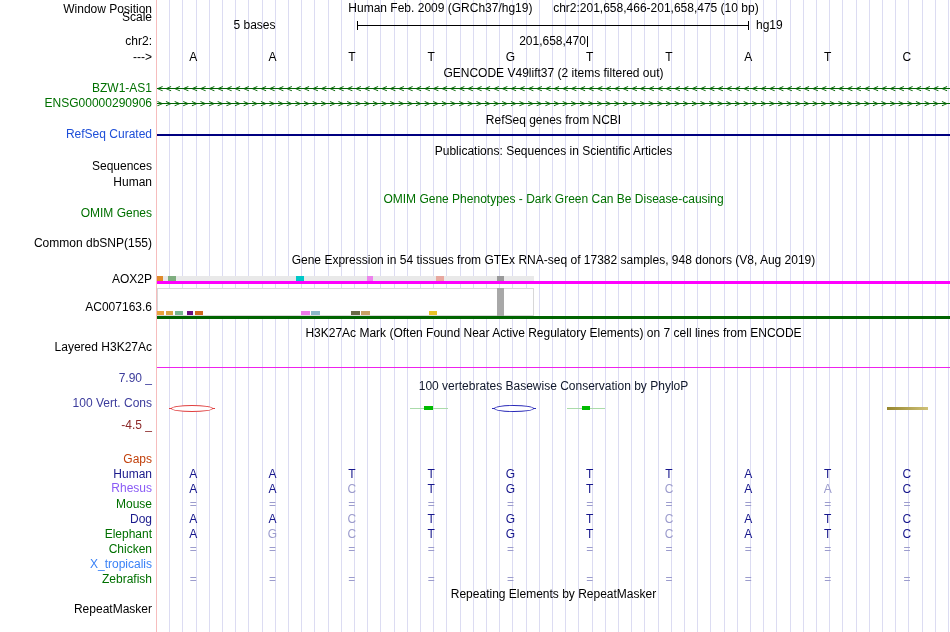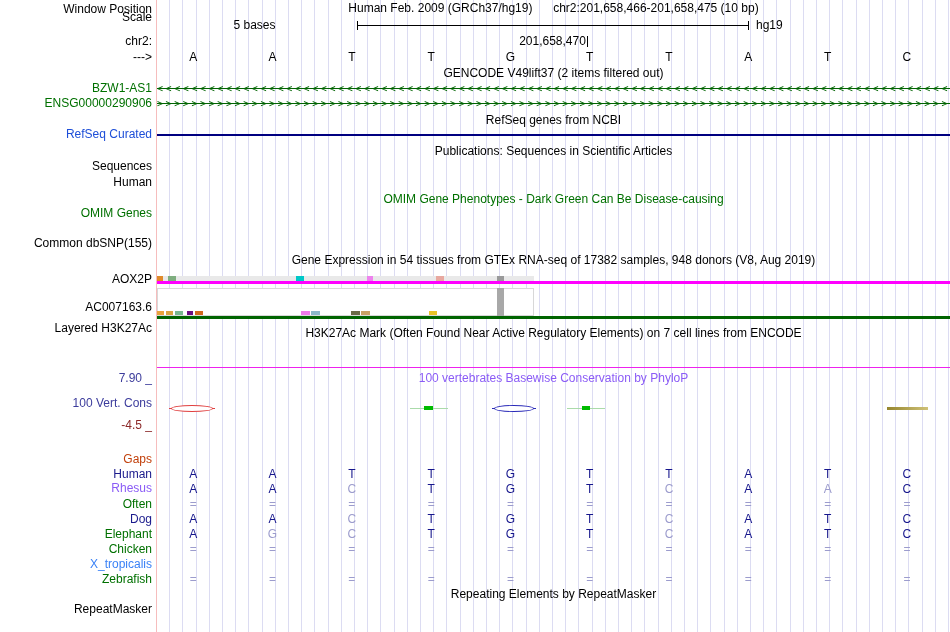--- a/index.html
+++ b/index.html
@@ -119,24 +119,24 @@
       <div class="abs" style="left: 195px; top: 311px; width: 8px; height: 4px; background: rgb(210, 105, 30); z-index: 3;"></div>
       <div class="abs" style="left: 301px; top: 311px; width: 9px; height: 4px; background: rgb(238, 122, 233); z-index: 3;"></div>
       <div class="abs" style="left: 311px; top: 311px; width: 9px; height: 4px; background: rgb(140, 184, 200); z-index: 3;"></div>
       <div class="abs" style="left: 351px; top: 311px; width: 9px; height: 4px; background: rgb(107, 107, 71); z-index: 3;"></div>
       <div class="abs" style="left: 361px; top: 311px; width: 9px; height: 4px; background: rgb(200, 161, 101); z-index: 3;"></div>
       <div class="abs" style="left: 429px; top: 311px; width: 8px; height: 4px; background: rgb(232, 194, 39); z-index: 3;"></div>
     </div>
   <div class="abs hline" style="left:157px;top:316px;width:793px;height:3px;background:#006400"></div>
 
   <div class="abs ct" style="top:327px">H3K27Ac Mark (Often Found Near Active Regulatory Elements) on 7 cell lines from ENCODE</div>
-  <div class="abs lbl" style="top:322px">Layered H3K27Ac</div>
+  <div class="abs lbl" style="top:341px">Layered H3K27Ac</div>
   <div class="abs hline" style="left:157px;top:367px;width:793px;height:1px;background:#ee22ee"></div>
 
-  <div class="abs ct" style="top:372px;color:#8b5cf6">100 vertebrates Basewise Conservation by PhyloP</div>
+  <div class="abs ct" style="top:380px;color:#0f172a">100 vertebrates Basewise Conservation by PhyloP</div>
   <div class="abs lbl" style="top:372px;color:#3c3c9c">7.90 _</div>
   <div class="abs lbl" style="top:397px;color:#3c3c9c">100 Vert. Cons</div>
   <div class="abs lbl" style="top:419px;color:#8b2828">-4.5 _</div>
   <div id="cons-marks">
       <div class="abs" style="left: 169px; top: 408px; width: 46px; height: 1px; background: rgb(224, 64, 64); z-index: 2;"></div>
       <div class="abs cons-lens" style="left: 171px; top: 405px; width: 42px; height: 7px; border: 1px solid rgb(224, 64, 64); box-sizing: border-box; background: rgb(255, 255, 255); z-index: 3;"></div>
       <div class="abs" style="left: 410px; top: 408px; width: 38px; height: 1px; background: rgb(170, 219, 170); z-index: 2;"></div>
       <div class="abs" style="left: 424px; top: 406px; width: 9px; height: 4px; background: rgb(0, 187, 0); z-index: 3;"></div>
       <div class="abs" style="left: 492px; top: 408px; width: 44px; height: 1px; background: rgb(42, 42, 184); z-index: 2;"></div>
       <div class="abs cons-lens" style="left: 494px; top: 405px; width: 40px; height: 7px; border: 1px solid rgb(42, 42, 184); box-sizing: border-box; background: rgb(255, 255, 255); z-index: 3;"></div>
@@ -162,21 +162,21 @@
       <div class="abs mz-cell mz-dark" style="left: 153.6px; top: 483px;">A</div>
       <div class="abs mz-cell mz-dark" style="left: 232.9px; top: 483px;">A</div>
       <div class="abs mz-cell mz-dim" style="left: 312.2px; top: 483px;">C</div>
       <div class="abs mz-cell mz-dark" style="left: 391.5px; top: 483px;">T</div>
       <div class="abs mz-cell mz-dark" style="left: 470.8px; top: 483px;">G</div>
       <div class="abs mz-cell mz-dark" style="left: 550.1px; top: 483px;">T</div>
       <div class="abs mz-cell mz-dim" style="left: 629.4px; top: 483px;">C</div>
       <div class="abs mz-cell mz-dark" style="left: 708.7px; top: 483px;">A</div>
       <div class="abs mz-cell mz-dim" style="left: 788px; top: 483px;">A</div>
       <div class="abs mz-cell mz-dark" style="left: 867.3px; top: 483px;">C</div>
-      <div class="abs lbl" style="top: 498px; color: rgb(0, 112, 0);">Often</div>
+      <div class="abs lbl" style="top: 498px; color: rgb(0, 112, 0);">Mouse</div>
       <div class="abs mz-cell mz-dim" style="left: 153.6px; top: 498px;">=</div>
       <div class="abs mz-cell mz-dim" style="left: 232.9px; top: 498px;">=</div>
       <div class="abs mz-cell mz-dim" style="left: 312.2px; top: 498px;">=</div>
       <div class="abs mz-cell mz-dim" style="left: 391.5px; top: 498px;">=</div>
       <div class="abs mz-cell mz-dim" style="left: 470.8px; top: 498px;">=</div>
       <div class="abs mz-cell mz-dim" style="left: 550.1px; top: 498px;">=</div>
       <div class="abs mz-cell mz-dim" style="left: 629.4px; top: 498px;">=</div>
       <div class="abs mz-cell mz-dim" style="left: 708.7px; top: 498px;">=</div>
       <div class="abs mz-cell mz-dim" style="left: 788px; top: 498px;">=</div>
       <div class="abs mz-cell mz-dim" style="left: 867.3px; top: 498px;">=</div>

